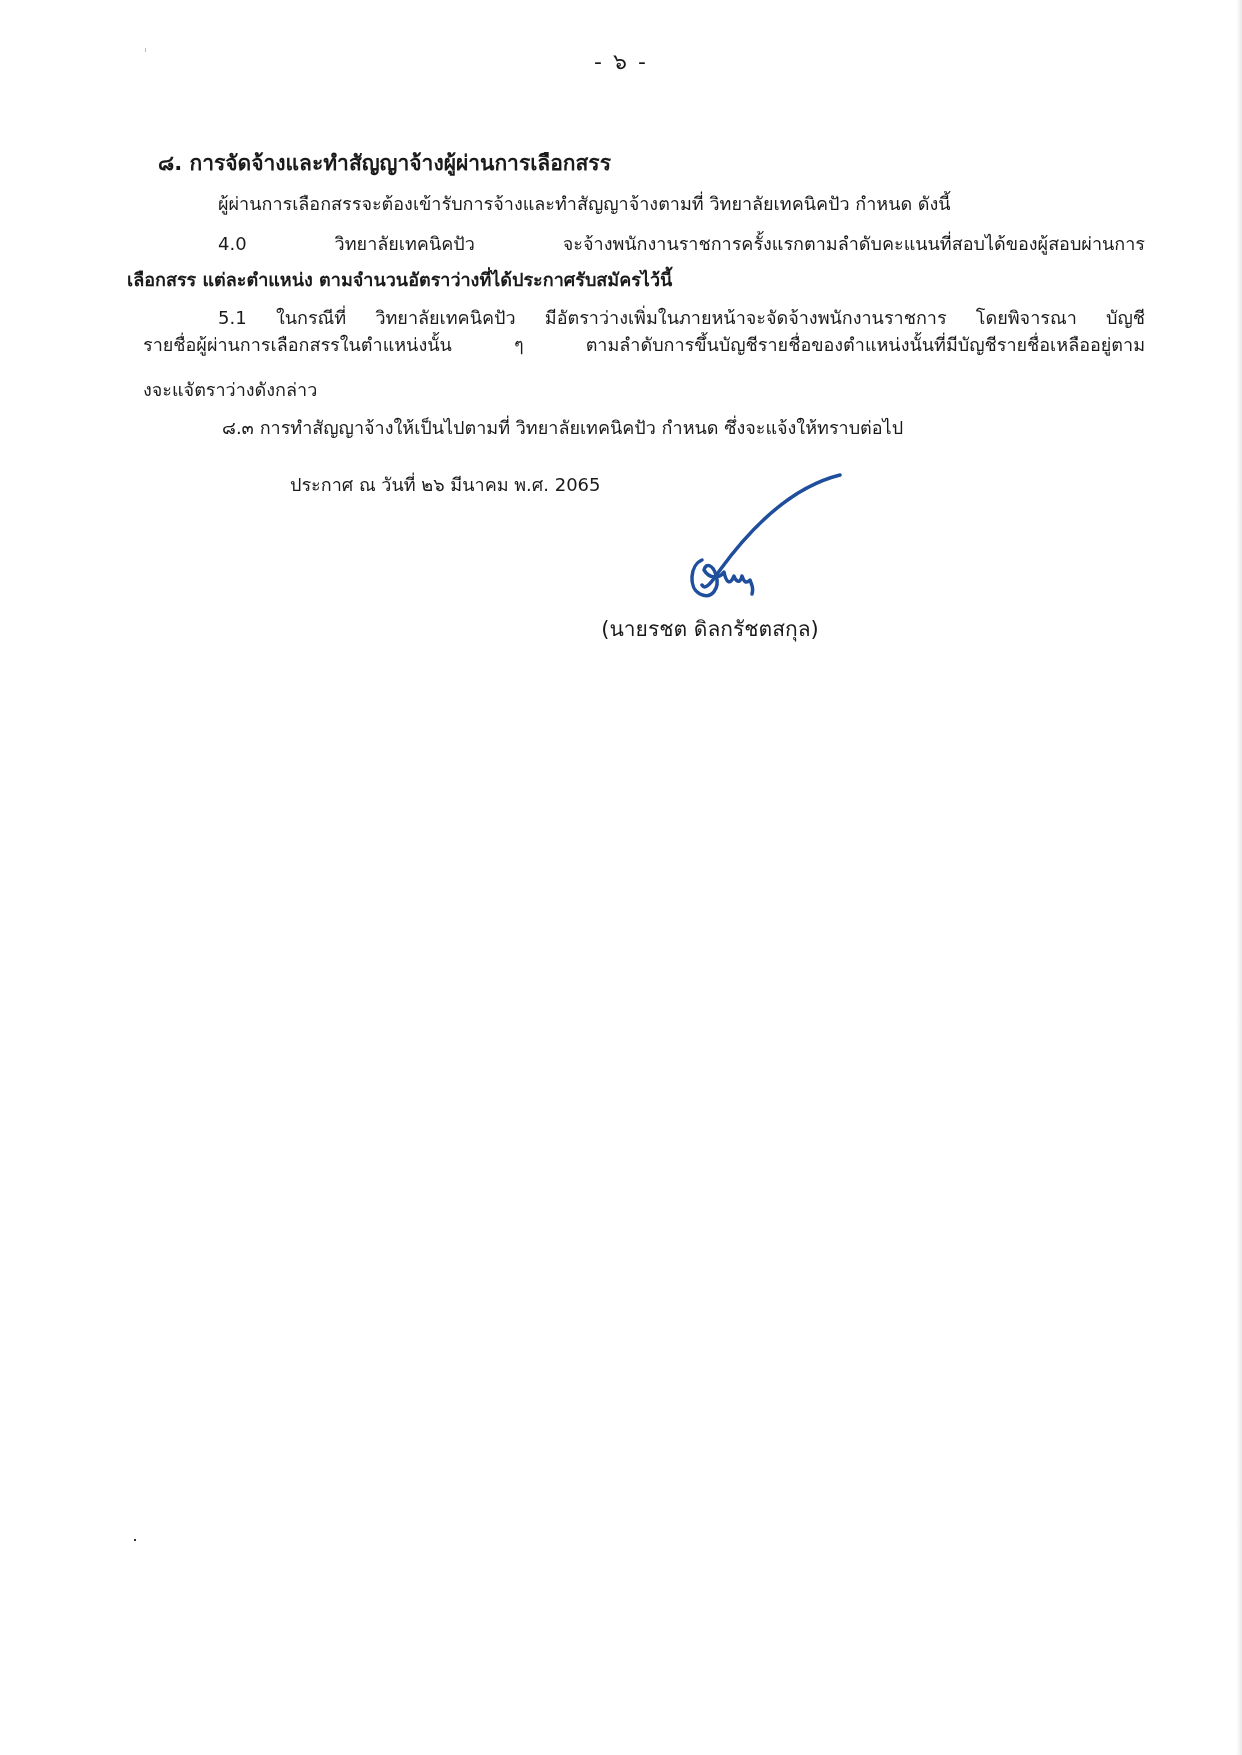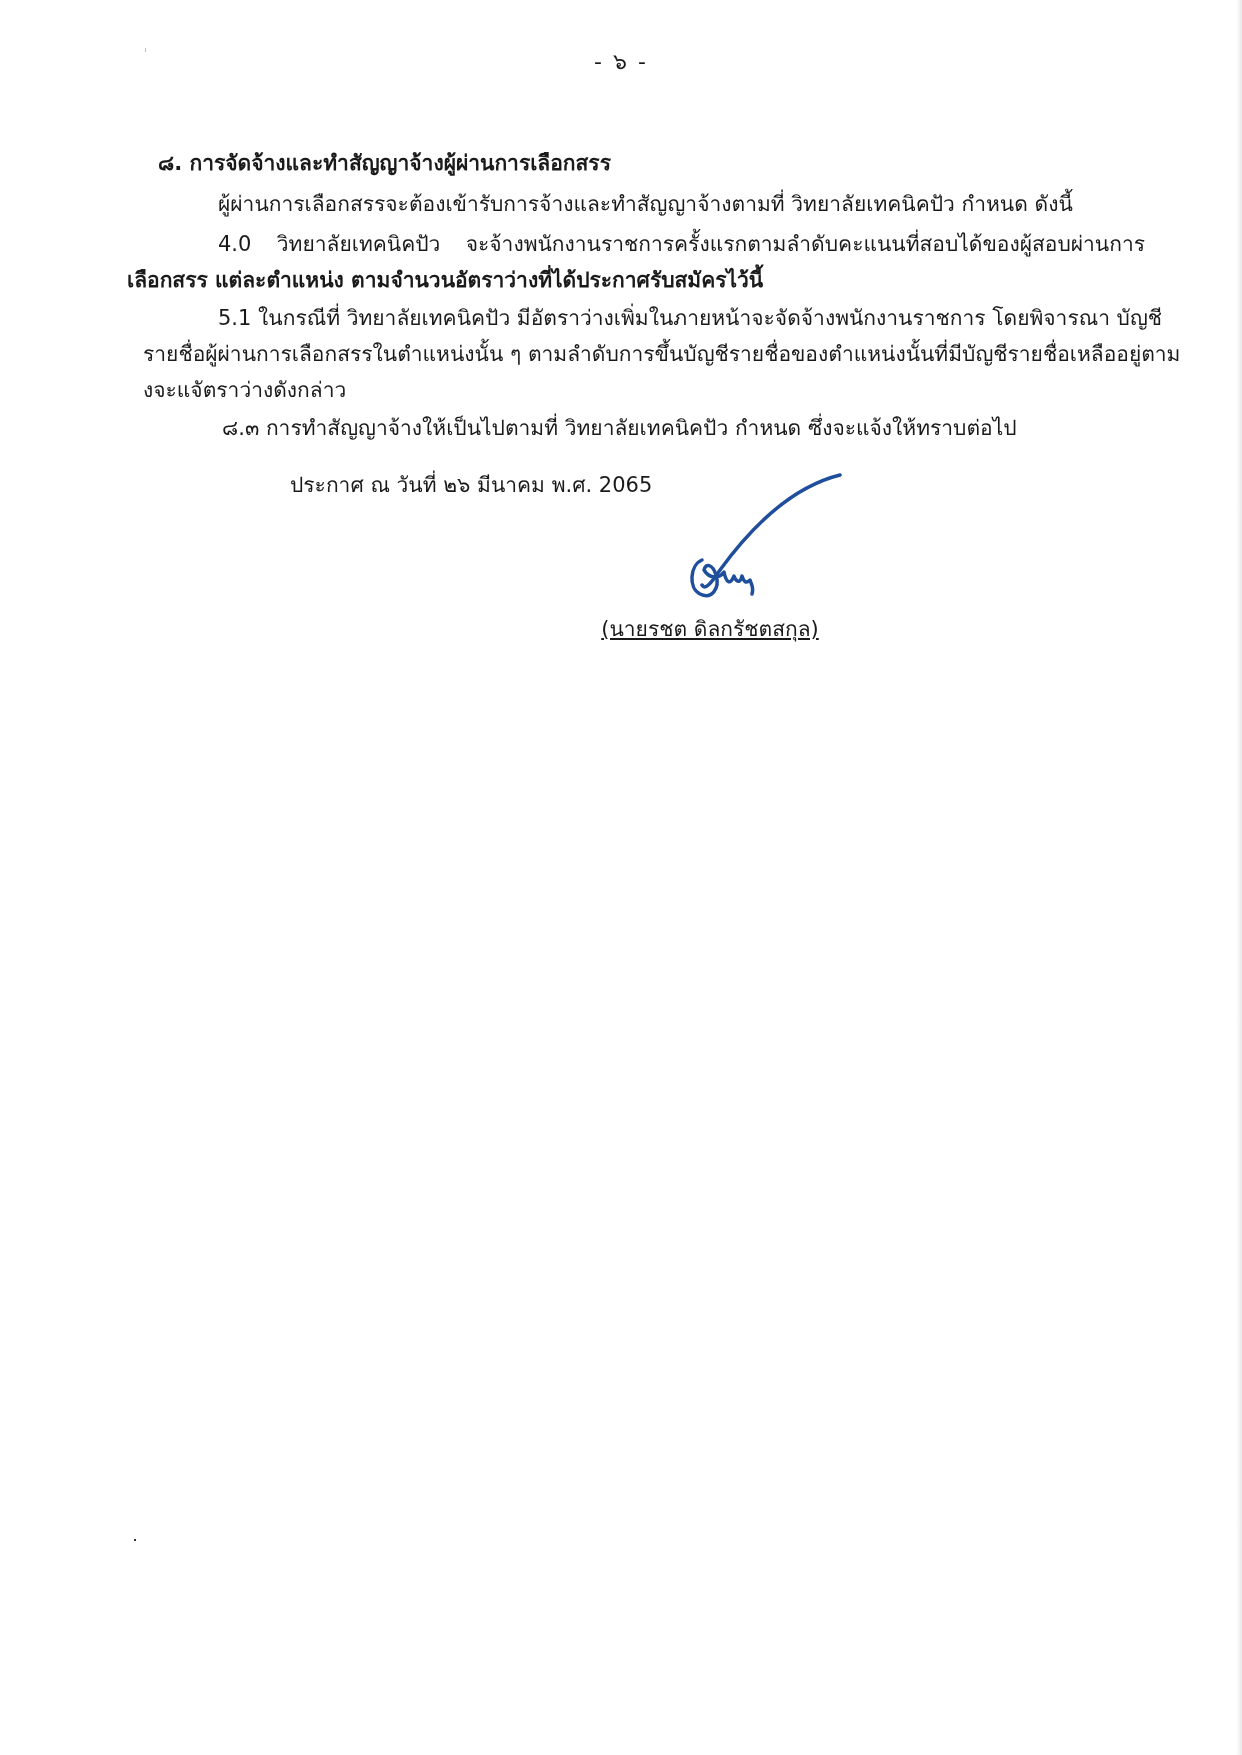--- a/index.html
+++ b/index.html
@@ -27,21 +27,21 @@
       position: absolute;
       top: 44px;
       left: 0;
       width: 1242px;
       text-align: center;
       font-size: 22px;
       letter-spacing: 2px;
     }
     .line {
       position: absolute;
-      font-size: 21px;
+      font-size: 18px;
       line-height: 30px;
       white-space: nowrap;
     }
     .heading {
       font-weight: bold;
       font-size: 21px;
     }
     .justify {
       text-align: justify;
       text-align-last: justify;
@@ -74,32 +74,32 @@
 <div class="page-number">- ๖ -</div>
 
 <div class="line heading" style="left:158px; top:148px;">๘. การจัดจ้างและทำสัญญาจ้างผู้ผ่านการเลือกสรร</div>
 
 <div class="line" style="left:218px; top:189px;">ผู้ผ่านการเลือกสรรจะต้องเข้ารับการจ้างและทำสัญญาจ้างตามที่ วิทยาลัยเทคนิคปัว กำหนด ดังนี้</div>
 
 <div class="line justify" style="left:218px; top:229px; width:927px;">4.0 วิทยาลัยเทคนิคปัว จะจ้างพนักงานราชการครั้งแรกตามลำดับคะแนนที่สอบได้ของผู้สอบผ่านการ</div>
 <div class="line" style="left:127px; top:265px;font-weight:bold;">เลือกสรร แต่ละตำแหน่ง   ตามจำนวนอัตราว่างที่ได้ประกาศรับสมัครไว้นี้</div>
 
 <div class="line justify" style="left:218px; top:303px; width:927px;">5.1 ในกรณีที่ วิทยาลัยเทคนิคปัว มีอัตราว่างเพิ่มในภายหน้าจะจัดจ้างพนักงานราชการ โดยพิจารณา บัญชี</div>
-<div class="line justify" style="left:143px; top:339px; width:1002px;">รายชื่อผู้ผ่านการเลือกสรรในตำแหน่งนั้น ๆ ตามลำดับการขึ้นบัญชีรายชื่อของตำแหน่งนั้นที่มีบัญชีรายชื่อเหลืออยู่ตาม</div>
+<div class="line justify" style="left:143px; top:330px; width:1002px;font-family:Liberation Serif, serif;">รายชื่อผู้ผ่านการเลือกสรรในตำแหน่งนั้น ๆ ตามลำดับการขึ้นบัญชีรายชื่อของตำแหน่งนั้นที่มีบัญชีรายชื่อเหลืออยู่ตาม</div>
 <div class="line" style="left:143px; top:375px;">งจะแจัตราว่างดังกล่าว</div>
 
 <div class="line" style="left:222px; top:413px;">๘.๓ การทำสัญญาจ้างให้เป็นไปตามที่ วิทยาลัยเทคนิคปัว  กำหนด  ซึ่งจะแจ้งให้ทราบต่อไป</div>
 
 <div class="line" style="left:290px; top:470px;">ประกาศ  ณ  วันที่   ๒๖   มีนาคม  พ.ศ. 2065</div>
 
 <svg class="signature" viewBox="0 0 180 140">
   <path d="M160 5 C 120 15, 80 45, 40 100 C 30 115, 25 120, 22 115" fill="none" stroke="#1f4e9c" stroke-width="3.5" stroke-linecap="round"></path>
   <path d="M22 90 C 10 95, 8 118, 20 124 C 32 130, 40 118, 36 105 C 33 95, 26 92, 24 100
            C 30 110, 40 108, 44 102 C 46 112, 50 116, 54 106 C 56 112, 60 114, 62 106
            C 64 112, 66 114, 70 110 C 72 116, 74 118, 72 124" fill="none" stroke="#1f4e9c" stroke-width="3.5" stroke-linecap="round" stroke-linejoin="round"></path>
 </svg>
 
-<div class="center-block" style="left:560px; top:612px; width:300px;text-decoration:underline;">
+<div class="center-block" style="left:560px; top:612px; width:300px;">
   <div>(นายรชต  ดิลกรัชตสกุล)</div>
 </div>
 
 <div class="speck" style="left:134px; top:1539px;"></div>
 <div class="speck" style="left:145px; top:48px; background:#bbb; width:1px; height:4px;"></div>
 
 </body></html>

